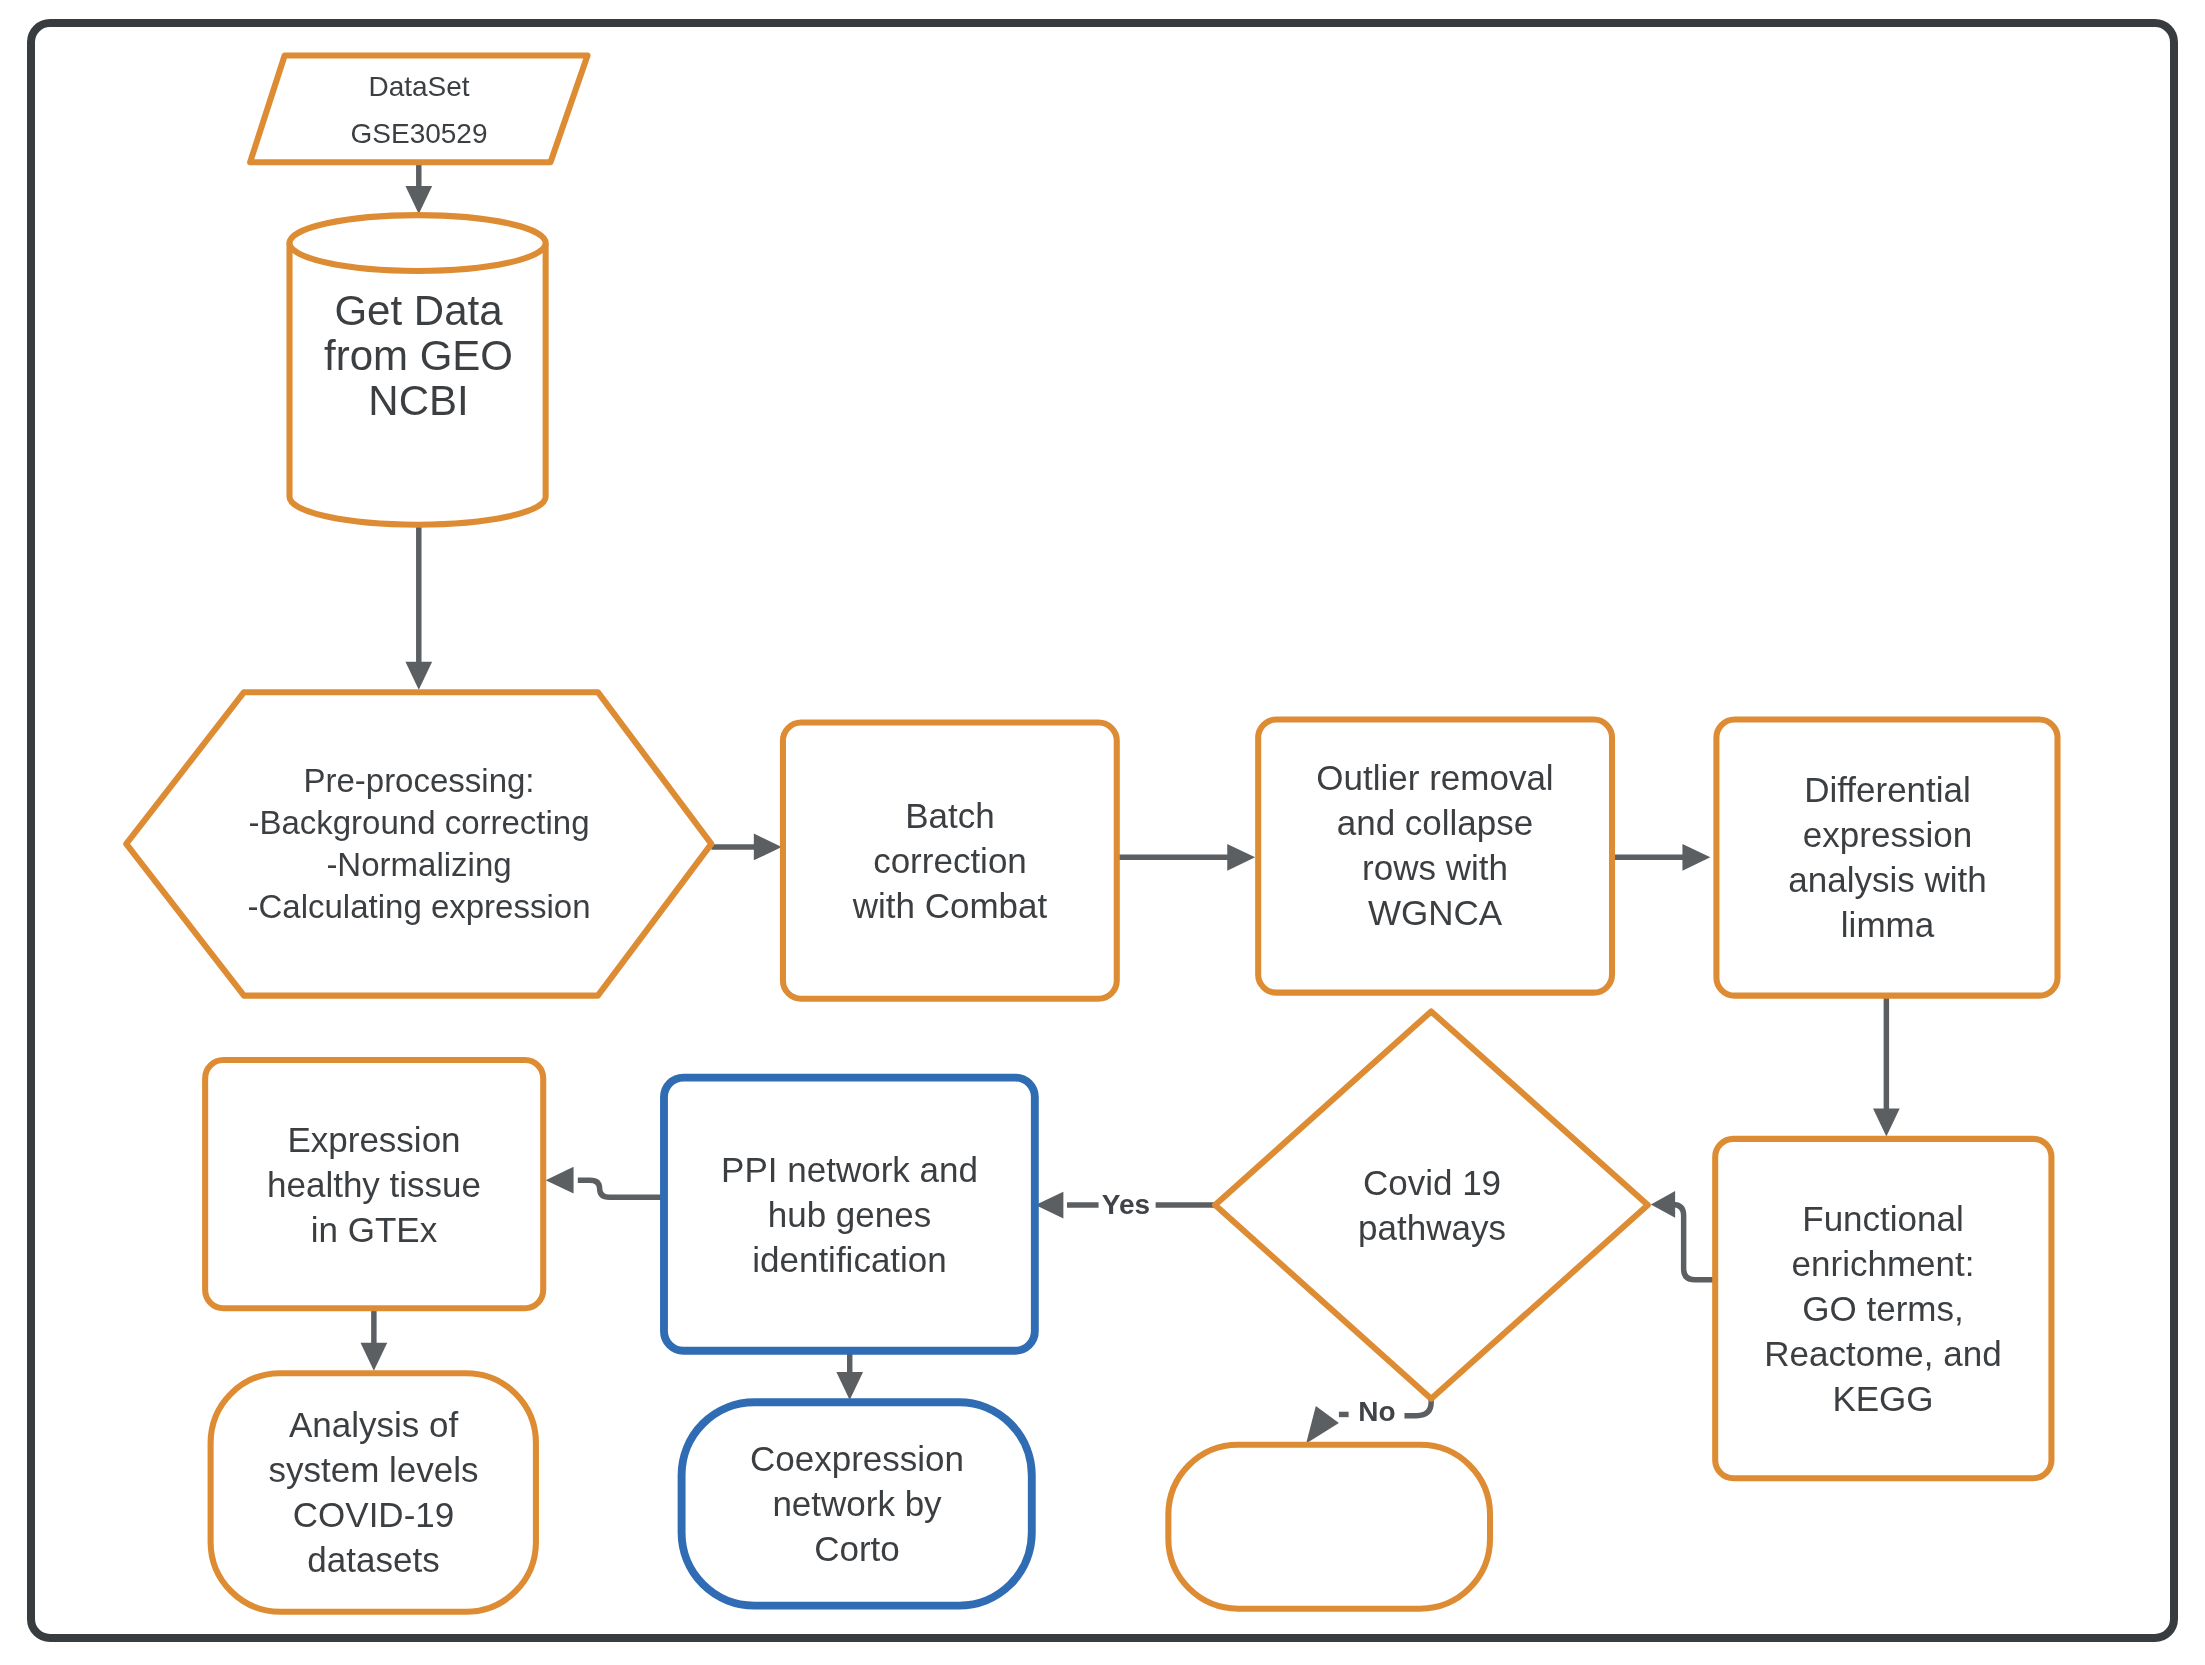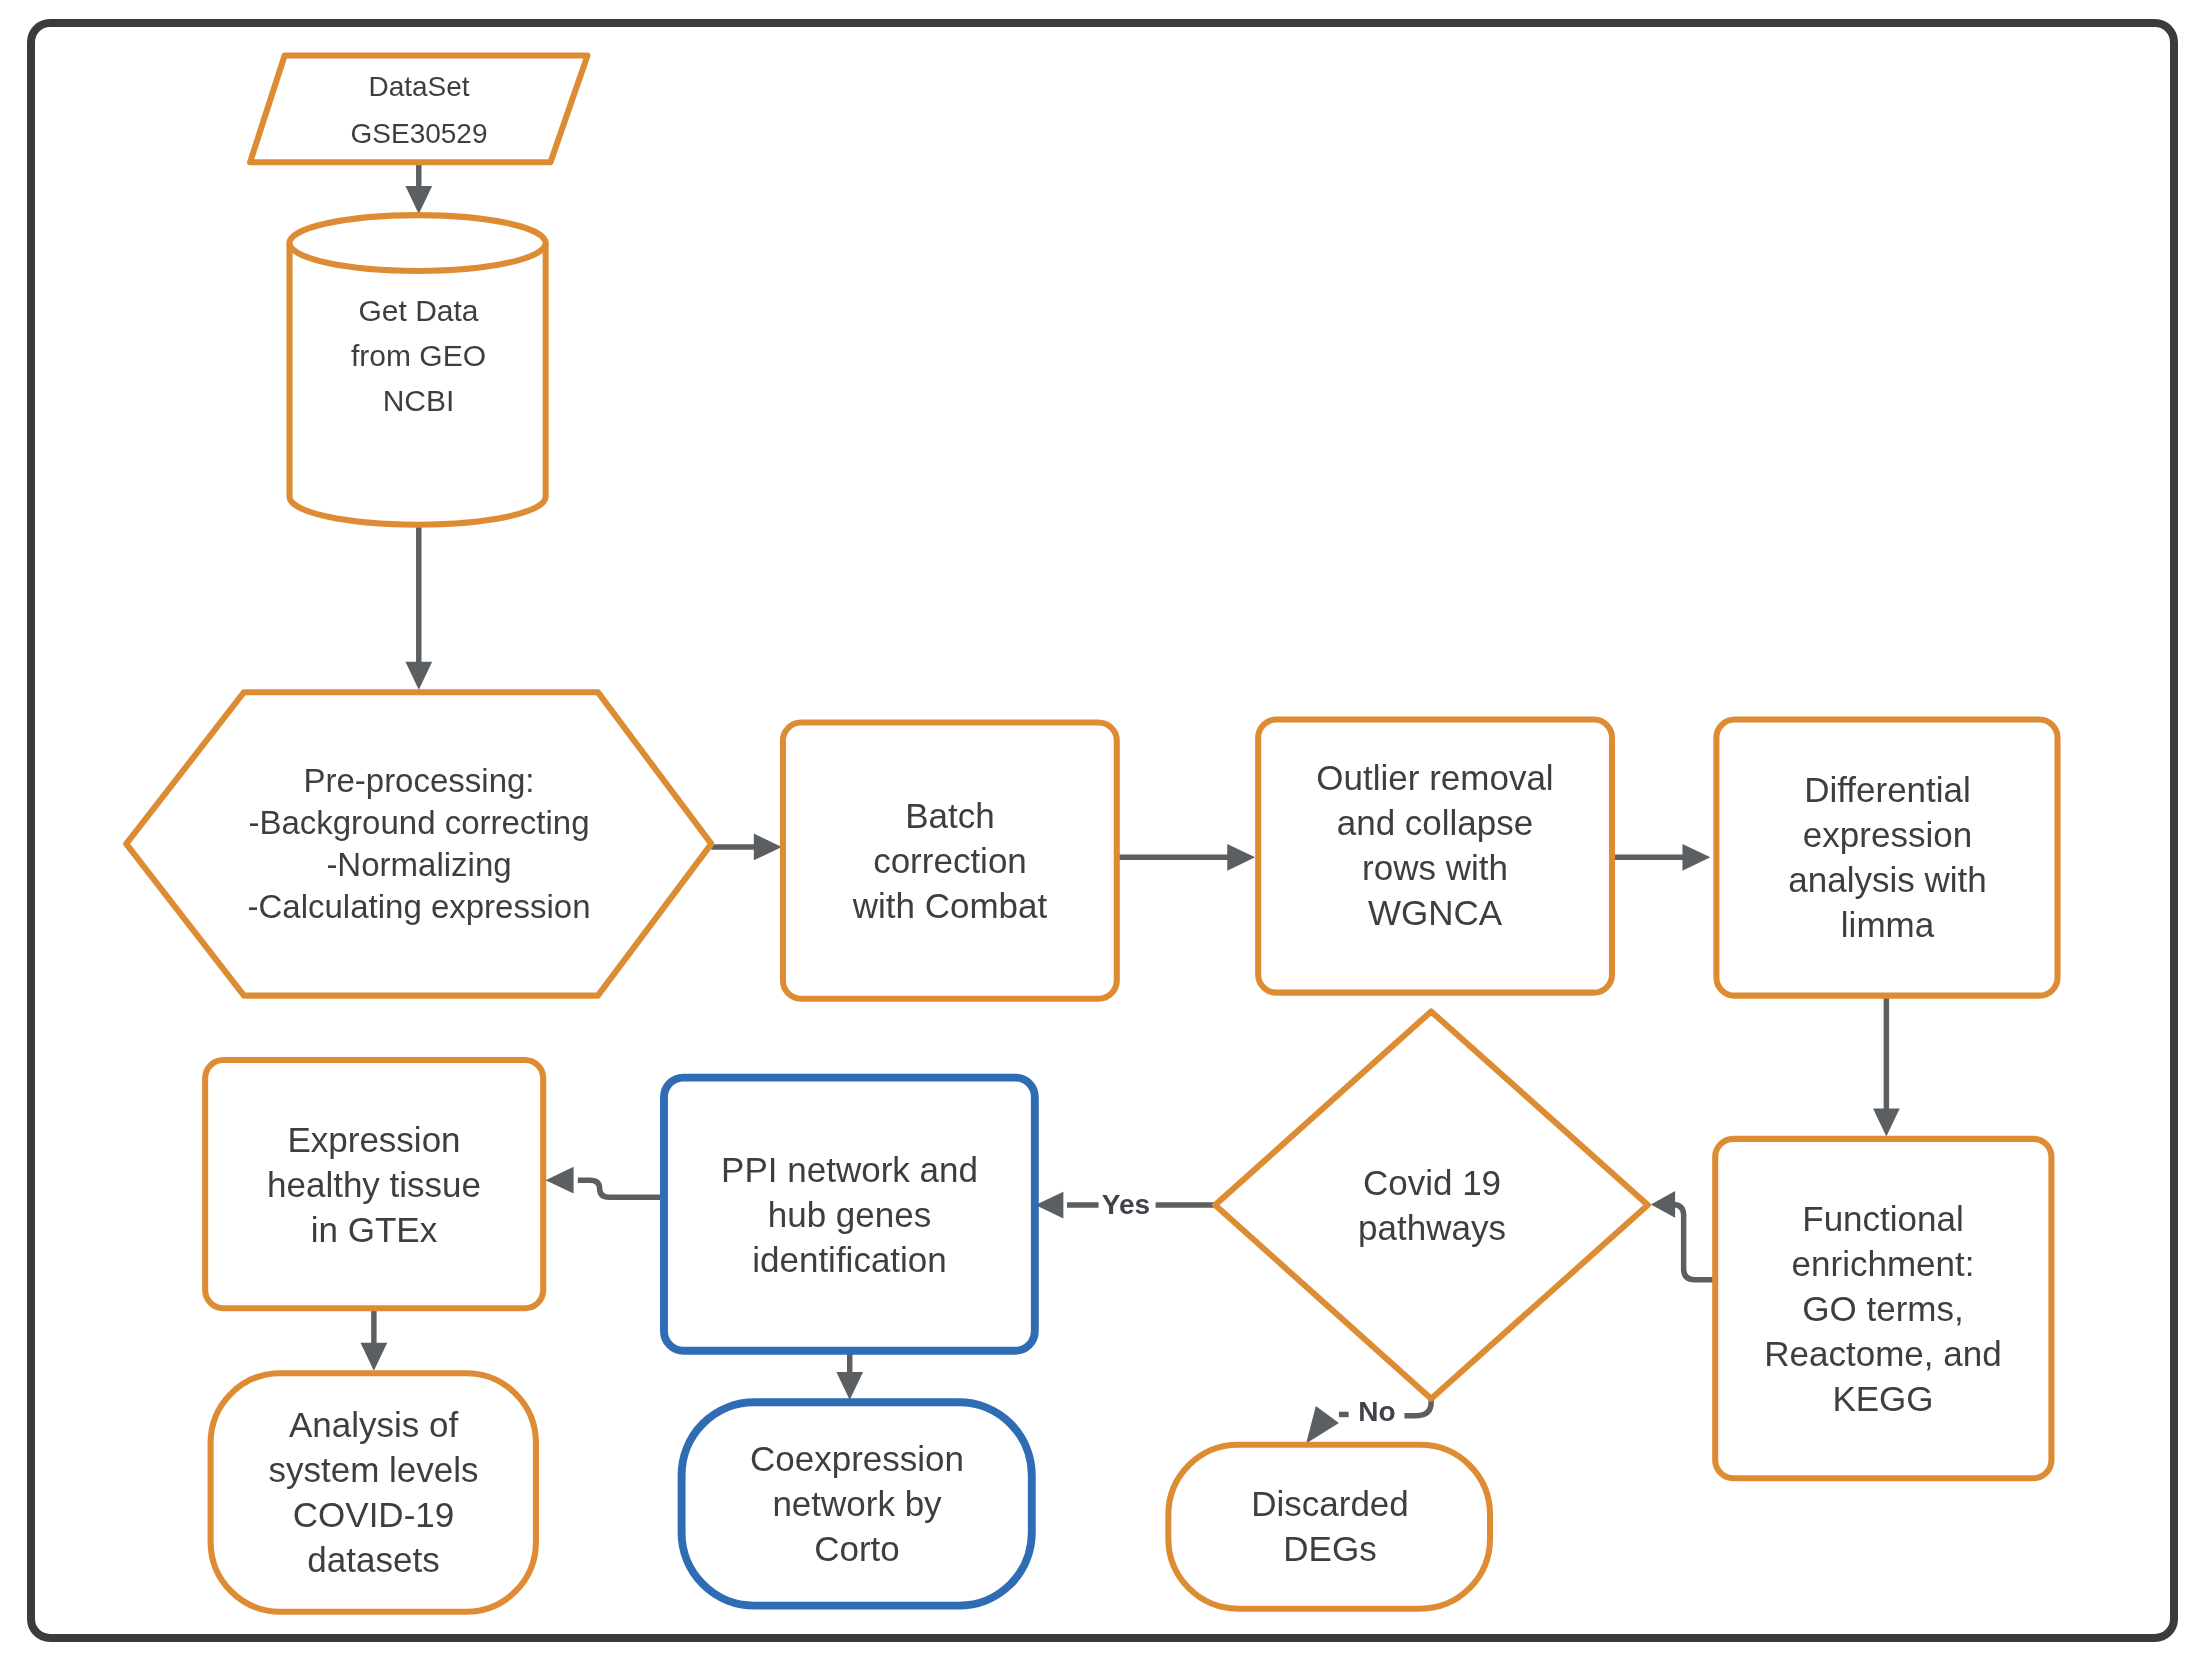--- a/index.html
+++ b/index.html
@@ -29,21 +29,21 @@
     position:absolute;display:flex;align-items:center;justify-content:center;
     text-align:center;white-space:pre-line;color:var(--text);
     font-size:35px;line-height:45px;
   }
   .edge-label{
     position:absolute;display:flex;align-items:center;justify-content:center;
     color:var(--edgelabel);font-weight:bold;font-size:28px;
   }
   .fs-small{font-size:33px;line-height:42px;}
   .fs-top{font-size:28px;line-height:47px;}
-  .fs-cyl{font-size:30px;line-height:45px;}
+  .fs-cyl{font-size:42px;line-height:45px;}
 </style>
 </head>
 <body>
 
 <div id="stage">
 
   <svg id="diagram-svg" viewBox="0 0 3633 2744" xmlns="http://www.w3.org/2000/svg">
 
     <g>
       <path class="edge" d="M690 267 V314"></path>
@@ -171,22 +171,20 @@
 
   <div class="node-label" style="left:211px;top:1066px;width:326px;height:236px;">Expression
 healthy tissue
 in GTEx</div>
 
   <div class="node-label" style="left:217px;top:1379px;width:313px;height:226px;">Analysis of
 system levels
 COVID-19
 datasets</div>
 
-  <div class="node-label" style="left:1175px;top:1448px;width:310px;height:155px;">Discarded
-DEGs</div>
 
   <div class="edge-label" style="left:1097px;top:1185px;width:58px;height:39px;">Yes</div>
 
   <div class="edge-label" style="left:1349px;top:1394px;width:56px;height:36px;text-align:center;">No</div>
 
   <div id="outer-frame"></div>
 </div>
 
 
 </body></html>

